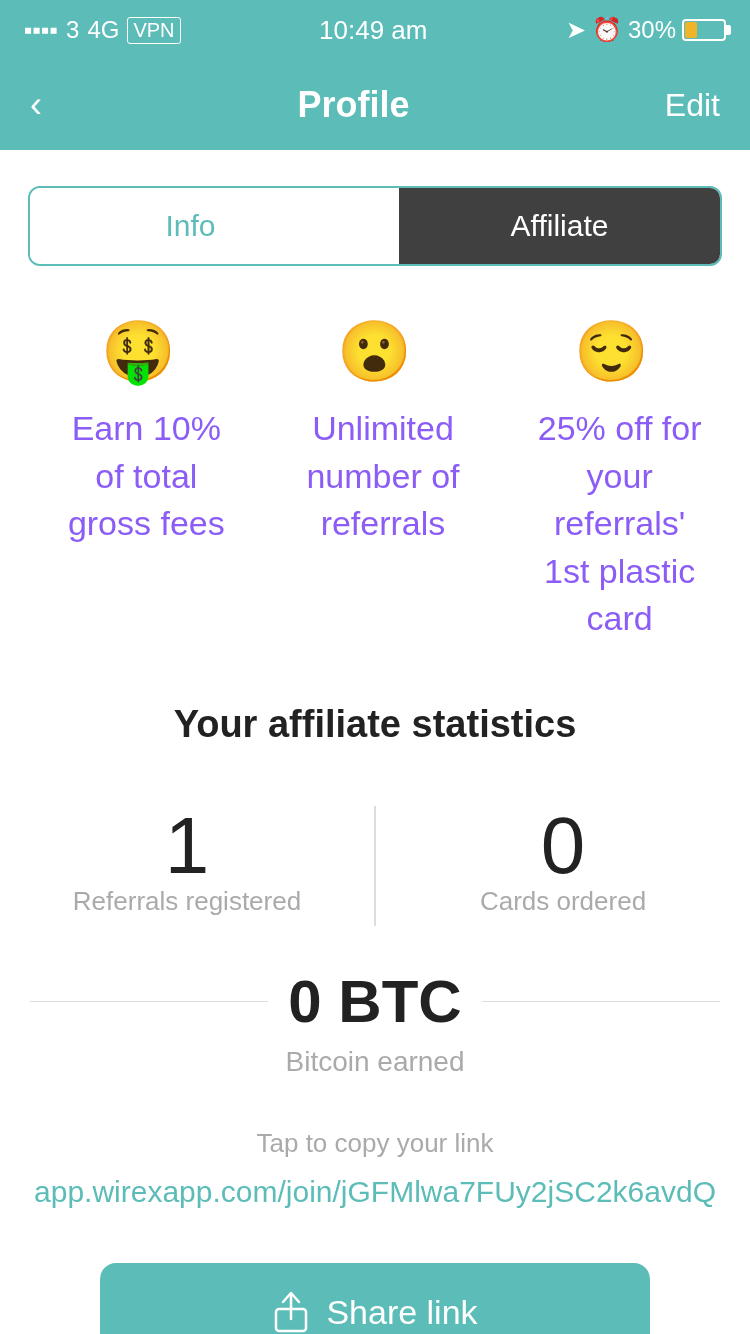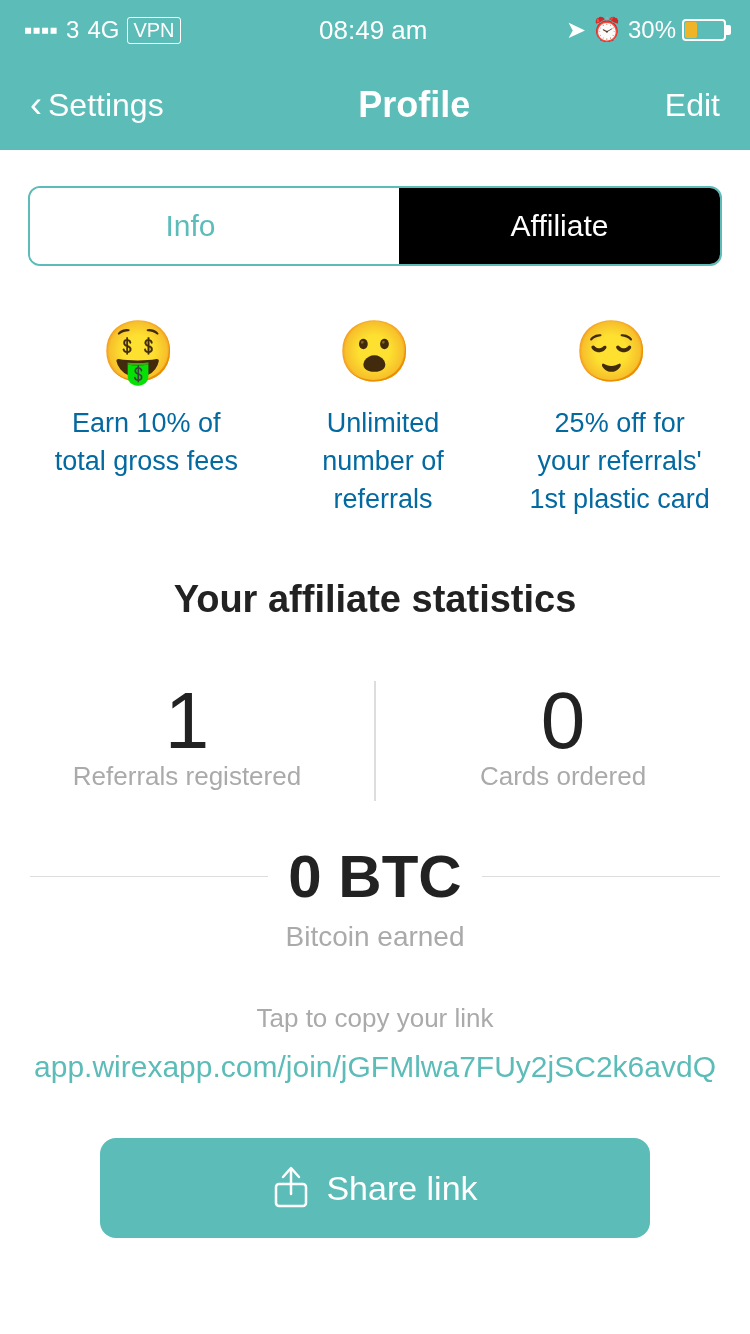--- a/index.html
+++ b/index.html
@@ -113,21 +113,21 @@
       align-items: center;
       justify-content: center;
       font-size: 30px;
       cursor: pointer;
     }
     .tab-item.inactive {
       background: white;
       color: #5bbcb8;
     }
     .tab-item.active {
-      background: #000000;
+      background: #404040;
       color: white;
     }
 
     
     .features-section {
       display: flex;
       justify-content: space-around;
       padding: 50px 20px 30px;
     }
     .feature-item {
@@ -135,22 +135,22 @@
       flex-direction: column;
       align-items: center;
       width: 200px;
       text-align: center;
     }
     .feature-emoji {
       font-size: 60px;
       margin-bottom: 18px;
     }
     .feature-text {
-      font-size: 27px;
-      color: #0369a1;
+      font-size: 34px;
+      color: #8b5cf6;
       line-height: 1.4;
       margin-left: 16px;
     }
 
     
     .stats-title {
       text-align: center;
       font-size: 38px;
       font-weight: 700;
       color: #222;
@@ -258,35 +258,34 @@
 </head>
 <body>
 
 <div class="status-bar">
   <div class="status-left">
     <span>▪▪▪▪</span>
     <span>3</span>
     <span>4G</span>
     <span style="border:1.5px solid white;padding:1px 5px;border-radius:3px;font-size:20px;">VPN</span>
   </div>
-  <div class="status-center">08:49 am</div>
+  <div class="status-center">10:49 am</div>
   <div class="status-right">
     <span>➤</span>
     <span>⏰</span>
     <span>30%</span>
     <span class="battery-icon">
       <span class="battery-fill"></span>
     </span>
   </div>
 </div>
 
 <div class="nav-bar">
   <div class="nav-back">
     <span style="font-size:36px;">‹</span>
-    <span>Settings</span>
   </div>
   <div class="nav-title">Profile</div>
   <div class="nav-edit">Edit</div>
 </div>
 
 <div class="tab-container">
   <div class="tab-item inactive">
     <span>Info</span>
   </div>
   <div class="tab-item active">

